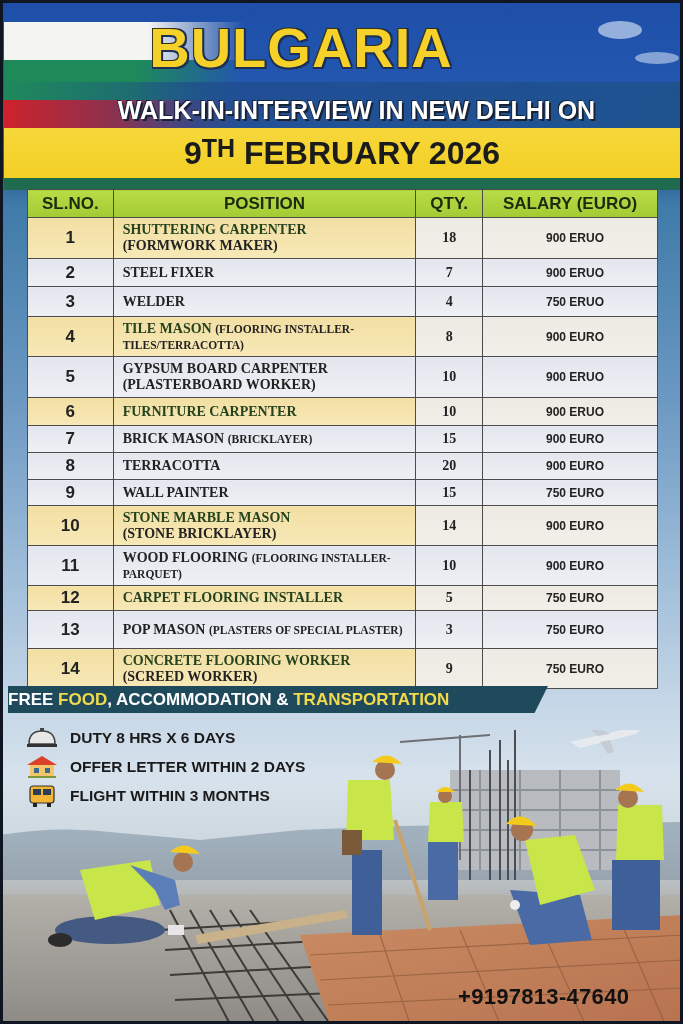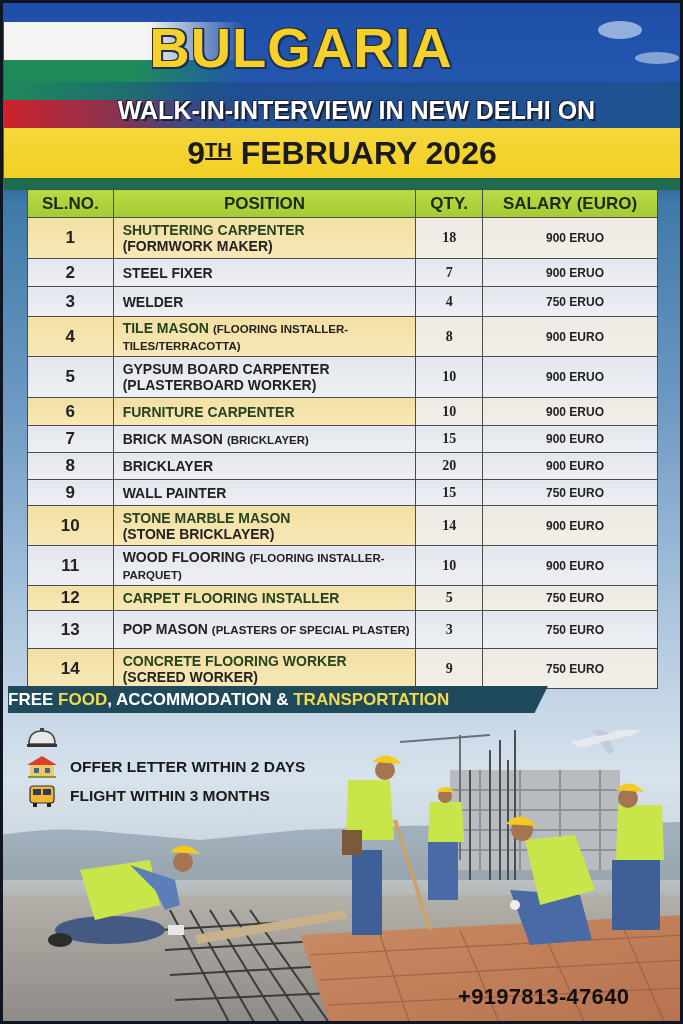--- a/index.html
+++ b/index.html
@@ -14,29 +14,29 @@
   .flag .r{position:absolute;left:0;top:78px;width:100%;height:38px;background:linear-gradient(90deg,#d0222a 50%,rgba(208,34,42,0) 100%);}
   .sky-band{position:absolute;left:0;top:82px;width:683px;height:52px;background:linear-gradient(90deg,rgba(0,0,0,0),rgba(31,74,140,.7) 30%,rgba(29,82,140,.9));}
   .title{position:absolute;left:0;top:18px;width:572px;text-align:center;font-family:"Liberation Sans",sans-serif;font-weight:700;font-size:56px;color:#f5d12a;letter-spacing:1px;
     text-shadow:2px 2px 0 #1b2f57,-1px -1px 0 #3a3310,2px -1px 0 #1b2f57,-1px 2px 0 #1b2f57;line-height:60px;}
   .title span{display:inline-block;padding-left:30px;}
   .subtitle{position:absolute;left:0;top:96px;width:683px;text-align:center;font-family:"Liberation Sans",sans-serif;font-weight:700;font-size:25px;color:#ffffff;
     text-shadow:2px 2px 0 #1a2236,-1px -1px 0 #1a2236;}
   .subtitle span{padding-left:30px;}
   .date-band{position:absolute;left:4px;top:128px;width:676px;height:50px;background:linear-gradient(180deg,#f6d83a,#f3cf25);}
   .date{position:absolute;left:0;top:0;width:100%;text-align:center;font-family:"Liberation Sans",sans-serif;font-weight:700;font-size:32px;color:#1b1b1b;line-height:50px;}
-  .date sup{font-size:20px;vertical-align:0;position:relative;top:-7px;text-decoration:underline;}
+  .date sup{font-size:25px;vertical-align:0;position:relative;top:-7px;}
   .green-band{position:absolute;left:4px;top:178px;width:676px;height:12px;background:#1f6b50;}
   
   .tbl{position:absolute;left:27px;top:189px;width:631px;border-collapse:collapse;font-family:"Liberation Sans",sans-serif;}
   .tbl th,.tbl td{border:1.3px solid #4b4b4b;padding:0;}
   .tbl th{background:linear-gradient(180deg,#b9db45,#a3cb34);height:27px;font-size:17px;font-weight:700;color:#1c2a12;text-align:center;}
   .tbl td{color:#222;font-weight:700;}
   .tbl td.sl{width:86px;text-align:center;font-size:17px;}
-  .tbl td.pos{width:301px;padding-left:9px;font-size:14px;line-height:16px;}
+  .tbl td.pos{width:301px;padding-left:9px;font-size:14px;line-height:16px;font-family:Liberation Serif, serif;}
   .tbl td.qty{width:67px;text-align:center;font-size:14px;font-family:Liberation Serif, serif;}
   .tbl td.sal{width:169px;text-align:center;font-size:12px;padding-left:10px;}
   .tbl .sub{font-size:11.5px;}
   .tbl tr.y td{background:linear-gradient(180deg,#f2dfa4,#f7e8b6);}
   .tbl tr.y td.sal,.tbl tr.y td.qty{background:linear-gradient(180deg,#eceae2,#f1efe8);}
   .tbl tr.g td{background:linear-gradient(180deg,#e3e6ee,#eef0f4);}
   .tbl tr.y td.pos .main{color:#25431f;}
   
   .banner{position:absolute;left:8px;top:686px;width:540px;height:27px;background:#1f4a5c;clip-path:polygon(0 0,100% 0,97.5% 100%,0 100%);
     font-family:"Liberation Sans",sans-serif;font-weight:700;font-size:17px;color:#fff;line-height:27px;padding-left:0;box-sizing:border-box;}
@@ -122,21 +122,21 @@
           <td class="sal"><span>900 ERUO</span></td>
         </tr>
         <tr class="g" style="height: 27px;">
           <td class="sl"><span>7</span></td>
           <td class="pos"><span class="main">BRICK MASON</span> <span class="sub">(BRICKLAYER)</span></td>
           <td class="qty"><span>15</span></td>
           <td class="sal"><span>900 EURO</span></td>
         </tr>
         <tr class="g" style="height: 27px;">
           <td class="sl"><span>8</span></td>
-          <td class="pos"><span class="main">BRICKLAYER</span></td>
+          <td class="pos"><span class="main">TERRACOTTA</span></td>
           <td class="qty"><span>20</span></td>
           <td class="sal"><span>900 EURO</span></td>
         </tr>
         <tr class="g" style="height: 26px;">
           <td class="sl"><span>9</span></td>
           <td class="pos"><span class="main">WALL PAINTER</span></td>
           <td class="qty"><span>15</span></td>
           <td class="sal"><span>750 EURO</span></td>
         </tr>
         <tr class="y" style="height: 40px;">
@@ -296,20 +296,21 @@
 
   <div class="perks">
     <div class="perk">
       <span class="ic">
         <svg width="34" height="22" viewBox="0 0 34 22">
             <path d="M4 17 Q4 4 17 4 Q30 4 30 17 Z" fill="#e8e8e8" stroke="#444" stroke-width="1.6"></path>
             <rect x="2" y="17" width="30" height="3" fill="#333"></rect>
             <rect x="15" y="1" width="4" height="3" fill="#444"></rect>
           </svg>
       </span>
+      <span class="tx">DUTY 8 HRS X 6 DAYS</span>
     </div>
     <div class="perk">
       <span class="ic">
         <svg width="34" height="24" viewBox="0 0 34 24">
             <path d="M2 10 L17 1 L32 10 Z" fill="#d9412a"></path>
             <rect x="5" y="10" width="24" height="12" fill="#f2c66b"></rect>
             <rect x="9" y="13" width="5" height="5" fill="#3e6a8a"></rect>
             <rect x="20" y="13" width="5" height="5" fill="#3e6a8a"></rect>
             <rect x="3" y="21" width="28" height="2" fill="#7a9a3a"></rect>
           </svg>

